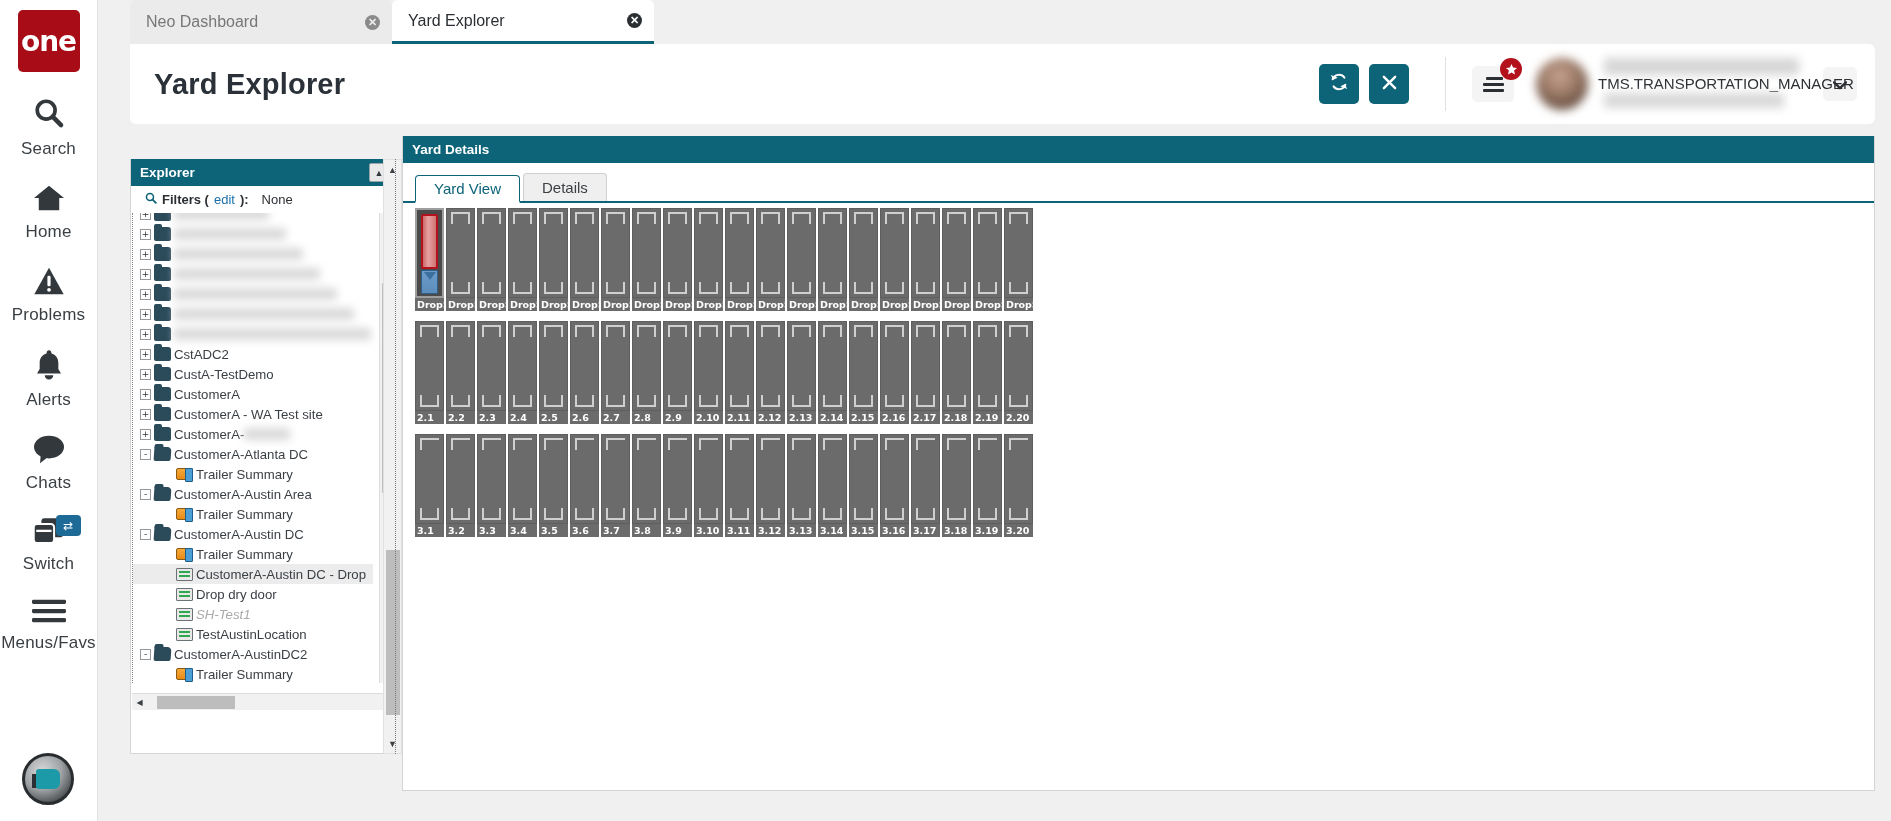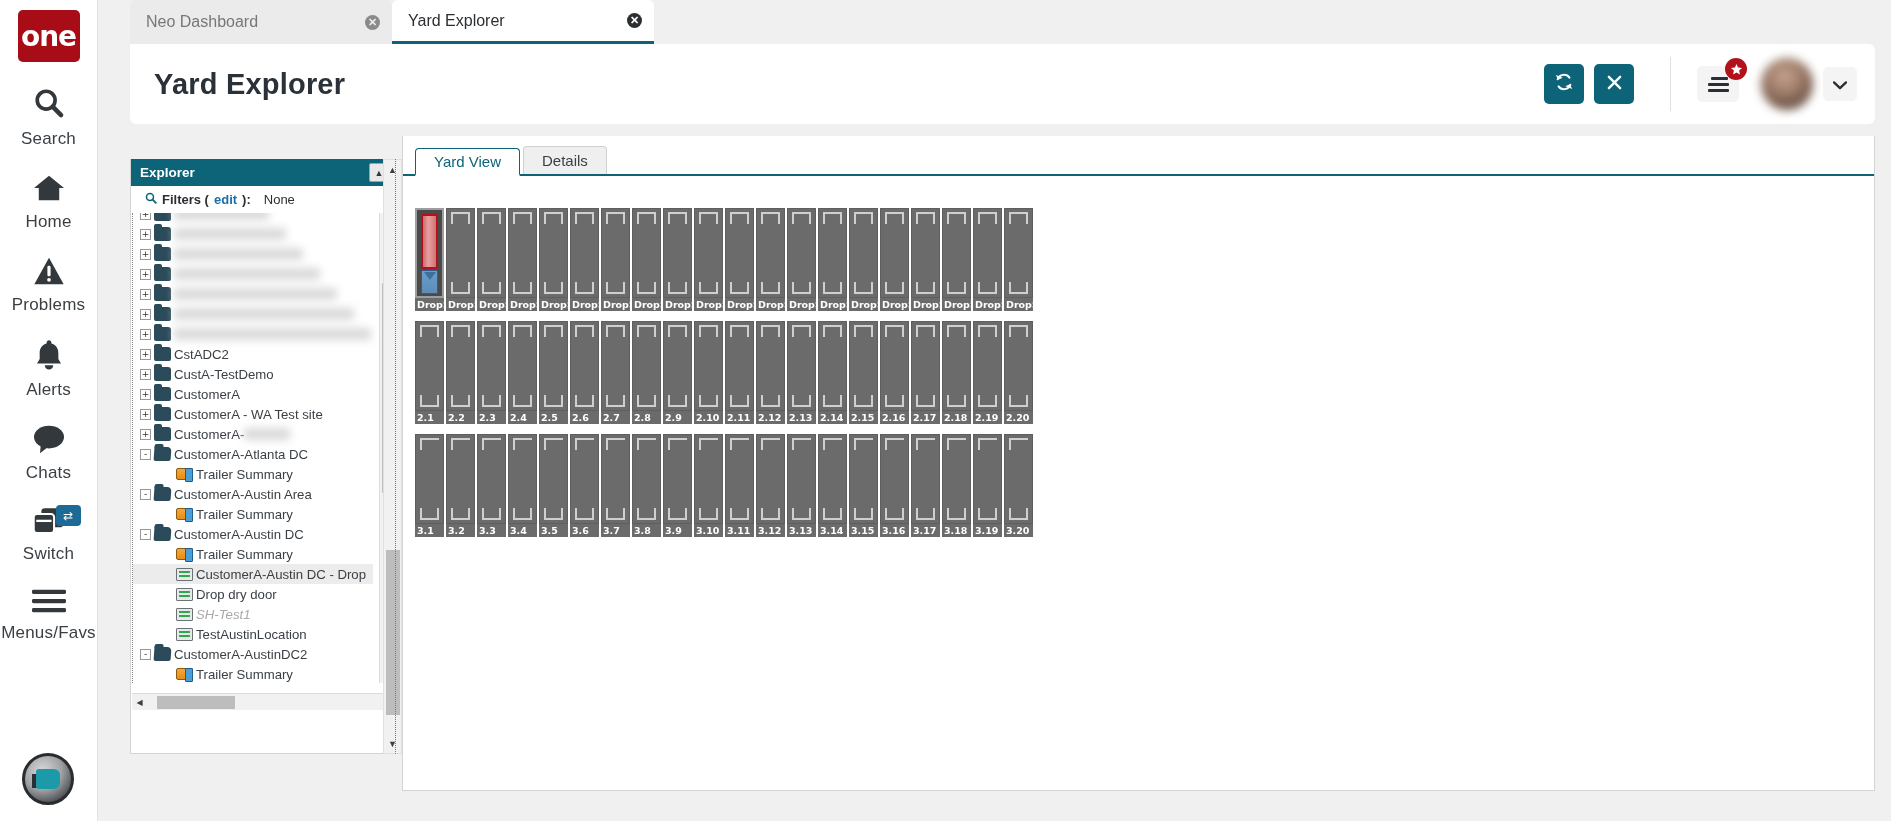--- a/index.html
+++ b/index.html
@@ -12,21 +12,21 @@
   }
   #app { position: relative; width: 1891px; height: 821px; background: #f0f0f0; }
 
   
   .rail {
     position: absolute; left: 0; top: 0; width: 98px; height: 821px;
     background: #ffffff; border-right: 1px solid #e2e2e2;
     display: flex; flex-direction: column; align-items: center;
   }
   .logo {
-    width: 62px; height: 52px; margin-top: 10px;
+    width: 62px; height: 62px; margin-top: 10px;
     background: #a80c16; border-radius: 5px;
     display: flex; align-items: center; justify-content: center;
     color: #fff; font-size: 28px; font-weight: 700; letter-spacing: -1px;
     font-family: "DejaVu Sans", sans-serif;
   }
   .rail-item {
     margin-top: 24px; width: 98px;
     display: flex; flex-direction: column; align-items: center;
     cursor: pointer; position: relative;
   }
@@ -137,21 +137,21 @@
     border: 1px solid #9aa3a6; border-radius: 2px;
     display: flex; align-items: center; justify-content: center;
     font-size: 9px; color: #33383c; cursor: pointer;
   }
   .filters-row {
     height: 26px; display: flex; align-items: center; gap: 5px;
     padding-left: 14px; font-size: 13px; color: #2b2f33; background: #fff;
   }
   .filters-row .fq { font-weight: 700; color: #0d6377; font-size: 13px; }
   .filters-row b { font-weight: 700; }
-  .filters-row a { color: #1b6ea8; text-decoration: none; font-weight: 700; cursor: pointer; text-align: center; }
+  .filters-row a { color: #1b6ea8; text-decoration: none; font-weight: 400; cursor: pointer; text-align: center; }
   .filters-row .none { margin-left: 8px; }
 
   .treebox {
     position: absolute; left: 1px; top: 54px; width: 262px; height: 470px;
     border-left: 1px dotted #888; border-right: 1px dotted #888;
     overflow: hidden; background: #fff;
   }
   .treerows { position: absolute; left: 0; top: -9px; width: 240px; }
   .trow {
     height: 20px; display: flex; align-items: center; font-size: 13.2px;
@@ -424,20 +424,25 @@
             <i></i>
             <i></i>
           </div>
         <span class="star-badge">
           <svg width="13" height="13" viewBox="0 0 14 14">
               <path d="M7 1 L8.7 4.9 L13 5.3 L9.8 8.2 L10.7 12.4 L7 10.2 L3.3 12.4 L4.2 8.2 L1 5.3 L5.3 4.9 Z" fill="#fff"></path>
             </svg>
         </span>
       </div>
       <div class="avatar"></div>
+      <div class="user-block">
+        <div class="user-blur-top"></div>
+        <div class="user-role">TMS.TRANSPORTATION_MANAGER</div>
+        <div class="user-blur-bot"></div>
+      </div>
       <div class="chev">
         <span>
           <svg width="14" height="9" viewBox="0 0 14 9">
               <path d="M1 1.4 L7 7.2 L13 1.4" fill="none" stroke="#2b2f33" stroke-width="2.4" stroke-linecap="round" stroke-linejoin="round"></path>
             </svg>
         </span>
       </div>
     </div>
   </div>
 
@@ -616,20 +621,23 @@
     </div>
 
     <div class="yard-vscroll">
       <div class="yvs-up">▲</div>
       <div class="yvs-thumb"></div>
       <div class="yvs-dn" style="position:absolute;bottom:0;width:17px;">▼</div>
     </div>
     <div class="dotline"></div>
 
     <div class="yard">
+      <div class="yard-head">
+        <span>Yard Details</span>
+      </div>
       <div class="tabs2">
         <div class="t2 on">
           <span>Yard View</span>
         </div>
         <div class="t2">
           <span>Details</span>
         </div>
       </div>
       <div class="yardgrid" id="yard-grid">
           <div class="yrow">

